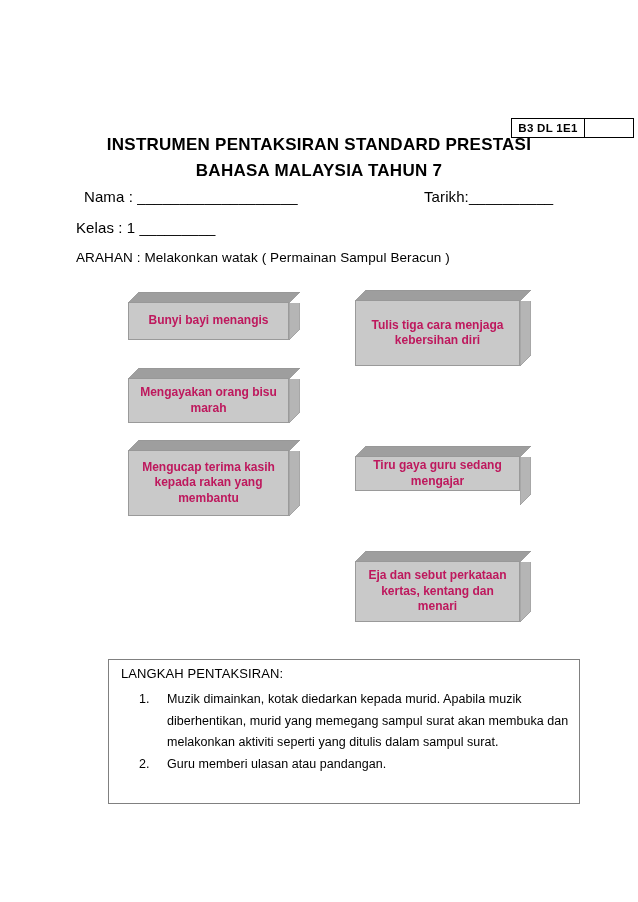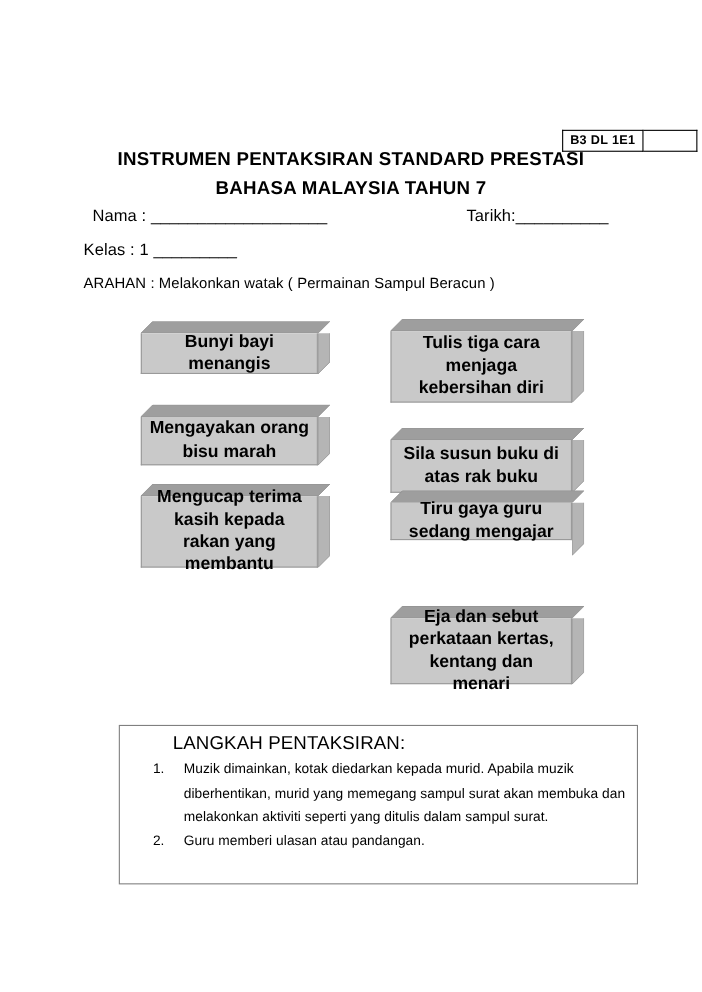--- a/index.html
+++ b/index.html
@@ -105,47 +105,46 @@
   .box3d .side {
     position: absolute;
     top: 11px;
     right: 0;
     bottom: 0;
     width: 11px;
     overflow: visible;
   }
   .box3d .side svg { display: block; }
   .box3d .label {
-    font-size: 16px;
+    font-size: 12px;
     font-weight: bold;
     line-height: 1.28;
-    color: #000000;
+    color: #be185d;
     padding: 0 6px;
     font-family: "Liberation Sans", sans-serif;
   }
 
   
   .steps-panel {
     position: absolute;
     left: 108px;
     top: 659px;
     width: 472px;
     height: 145px;
     border: 1px solid #808080;
     box-sizing: border-box;
     background: #ffffff;
   }
   .steps-title {
     position: absolute;
     left: 12px;
     top: 6px;
-    font-size: 17px;
+    font-size: 13px;
     font-family: "Liberation Sans", sans-serif;
     letter-spacing: 0.1px;
-    margin-left: 36px;
   }
   .steps-list {
     position: absolute;
     left: 30px;
     top: 29px;
     width: 430px;
   }
   .step-item {
     position: relative;
     font-size: 12.5px;
@@ -244,35 +243,20 @@
     <div class="side">
       <svg width="11" height="65" viewBox="0 0 11 65" preserveAspectRatio="none">
           <polygon points="0,0 11,-11 11,54 0,65" fill="#b5b5b5" stroke="#8d8d8d" stroke-width="0.7"></polygon>
         </svg>
     </div>
     <div class="front">
       <span class="label">Tulis tiga cara menjaga kebersihan diri</span>
     </div>
   </div>
 
-  <div class="box3d" style="left:355px; top:389px; width:176px; height:59px;">
-    <div class="top">
-      <svg width="176" height="11" viewBox="0 0 176 11" preserveAspectRatio="none">
-          <polygon points="0,11 11,0 176,0 165,11" fill="#9e9e9e" stroke="#8d8d8d" stroke-width="0.7"></polygon>
-        </svg>
-    </div>
-    <div class="side">
-      <svg width="11" height="48" viewBox="0 0 11 48" preserveAspectRatio="none">
-          <polygon points="0,0 11,-11 11,37 0,48" fill="#b5b5b5" stroke="#8d8d8d" stroke-width="0.7"></polygon>
-        </svg>
-    </div>
-    <div class="front">
-      <span class="label">Sila susun buku di atas rak buku</span>
-    </div>
-  </div>
 
   <div class="box3d" style="left:355px; top:446px; width:176px; height:45px;">
     <div class="top">
       <svg width="176" height="11" viewBox="0 0 176 11" preserveAspectRatio="none">
           <polygon points="0,11 11,0 176,0 165,11" fill="#9e9e9e" stroke="#8d8d8d" stroke-width="0.7"></polygon>
         </svg>
     </div>
     <div class="side">
       <svg width="11" height="48" viewBox="0 0 11 48" preserveAspectRatio="none">
           <polygon points="0,0 11,-11 11,37 0,48" fill="#b5b5b5" stroke="#8d8d8d" stroke-width="0.7"></polygon>

